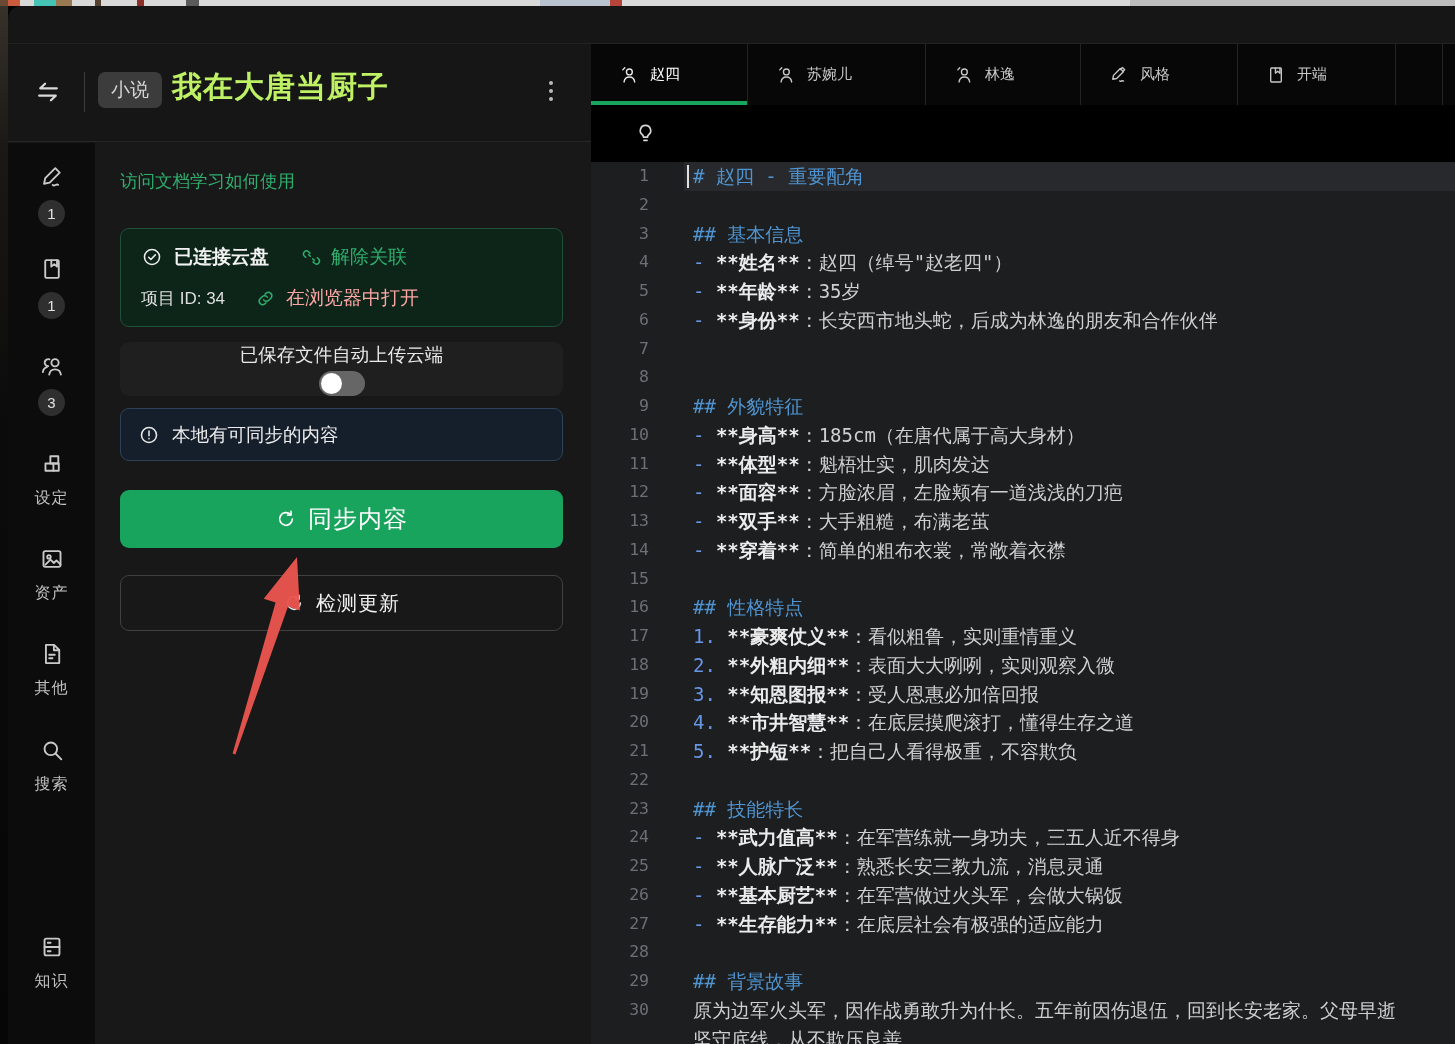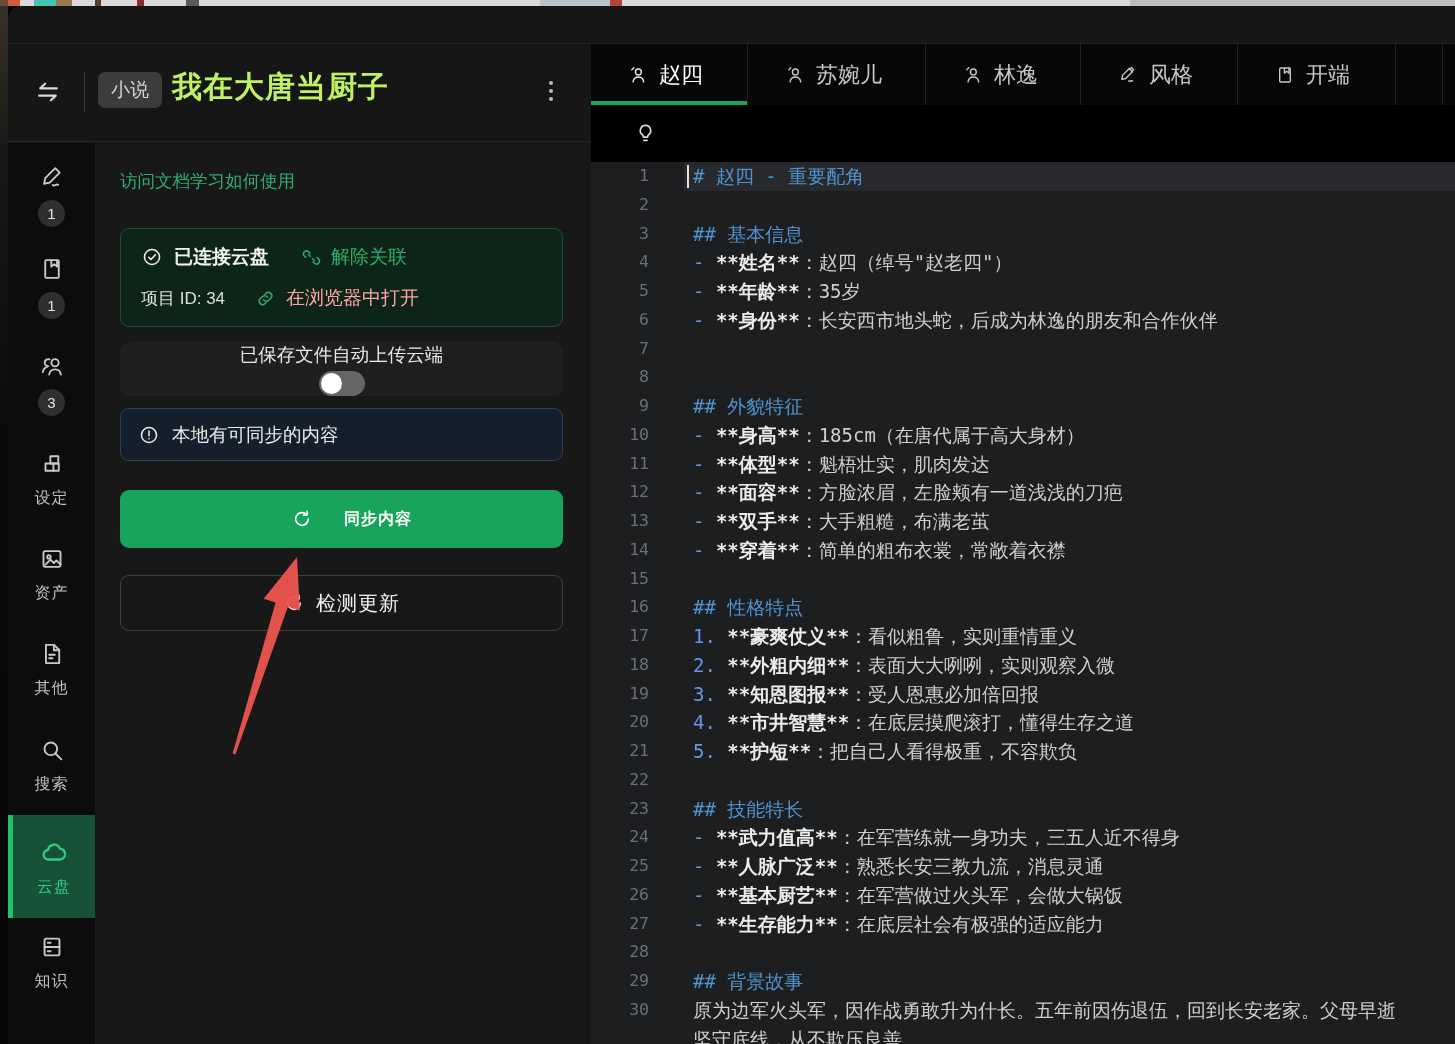--- a/index.html
+++ b/index.html
@@ -68,34 +68,34 @@
   .card-alert { position:absolute; left:25px; top:265px; width:443px; height:53px;
     background:#151f2c; border:1px solid #2d4258; border-radius:9px;
     display:flex; align-items:center; padding:0 17px; }
   .card-alert .aicon { width:22px; height:22px; color:#e8e8e8; flex:none; }
   .alert-text { font-size:18.5px; color:#ededed; margin-left:12px; }
 
   .btn-sync { position:absolute; left:25px; top:347px; width:443px; height:58px;
     background:#18a45c; border:none; border-radius:9px; display:flex; align-items:center;
     justify-content:center; color:#fff; cursor:pointer; }
   .btn-sync .bicon { width:22px; height:22px; margin-right:11px; }
-  .btn-sync span { font-size:16px; font-weight:bold; letter-spacing:1px;margin-left:20px; }
+  .btn-sync span { font-size:24px; font-weight:normal; letter-spacing:1px; }
   .btn-update { position:absolute; left:25px; top:432px; width:443px; height:56px;
     background:transparent; border:1px solid #404040; border-radius:9px; display:flex;
     align-items:center; justify-content:center; color:#f0f0f0; cursor:pointer; }
   .btn-update .bicon { width:22px; height:22px; margin-right:11px; color:#e8e8e8; }
   .btn-update span { font-size:20px; letter-spacing:1px; }
   .arrow-overlay { position:absolute; left:0; top:0; width:496px; height:907px;
     pointer-events:none; z-index:10; }
 
   
   .right-pane { position:absolute; left:583px; top:38px; right:0; bottom:0; background:#070707; }
   .tabbar { display:flex; height:61px; }
-  .tab { position:relative; display:flex; align-items:center; padding-left:36px;
-    border-right:1px solid #232323; color:#c7c7c7; font-size:22px; cursor:pointer; flex:none; }
+  .tab { position:relative; display:flex; align-items:center; padding-left:27px;
+    border-right:1px solid #232323; color:#c7c7c7; font-size:15px; cursor:pointer; flex:none; }
   .tab .ticon { width:22px; height:22px; margin-right:10px; color:#c7c7c7; flex:none; }
   .tab.active { color:#fff; }
   .tab.active .ticon { color:#e8e8e8; }
   .tab.active::after { content:""; position:absolute; left:0; right:0; bottom:0;
     height:4px; background:#18a45c; }
   .tab-space { flex:none; width:47px; border-right:1px solid #232323; }
   .toolbar { height:57px; background:#000; position:relative; }
   .toolbar .bulb { position:absolute; left:42px; top:16px; width:25px; height:25px; color:#d8d8d8; }
 
   .editor { position:absolute; left:0; top:118px; right:0; bottom:0; background:#1d1e20;
@@ -180,23 +180,20 @@
             </svg></span><div class="rail-label">资产</div></div>
         <div class="rail-item" style="top: 497px;"><span class="ricon"><svg viewBox="0 0 24 24" fill="none" stroke="currentColor" stroke-width="1.6" stroke-linecap="round" stroke-linejoin="round">
               <path d="M6.8 4.2h7l4.4 4.4v11.2H6.8z"></path>
               <path d="M13.6 4.4v4.4h4.4"></path>
               <path d="M9.6 12.6h4.8M9.6 15.6h2.8"></path>
             </svg></span><div class="rail-label">其他</div></div>
         <div class="rail-item" style="top: 593px;"><span class="ricon"><svg viewBox="0 0 24 24" fill="none" stroke="currentColor" stroke-width="1.6" stroke-linecap="round" stroke-linejoin="round">
               <circle cx="11" cy="11" r="5.4"></circle>
               <path d="M15.2 15.2L20 20"></path>
             </svg></span><div class="rail-label">搜索</div></div>
-        <div class="rail-item active-block" style="top: 672px; height: 103px;"><span class="ricon"><svg viewBox="0 0 24 24" fill="none" stroke="currentColor" stroke-width="2" stroke-linecap="round" stroke-linejoin="round">
-              <path d="M7.3 17.6a4.1 4.1 0 0 1-.3-8.2 5.2 5.2 0 0 1 10-1.2 3.7 3.7 0 0 1-.4 9.4z"></path>
-            </svg></span><div class="rail-label">云盘</div></div>
         <div class="rail-item" style="top: 790px;"><span class="ricon"><svg viewBox="0 0 24 24" fill="none" stroke="currentColor" stroke-width="1.6" stroke-linecap="round" stroke-linejoin="round">
               <rect x="5.6" y="4.8" width="12.8" height="14.4" rx="1.4"></rect>
               <path d="M5.6 12h12.8"></path>
               <path d="M8.4 8.4h2.4M8.4 15.6h2.4"></path>
             </svg></span><div class="rail-label">知识</div></div>
       </div>
 
     <div class="middle">
       <div class="help-link">访问文档学习如何使用</div>
 

